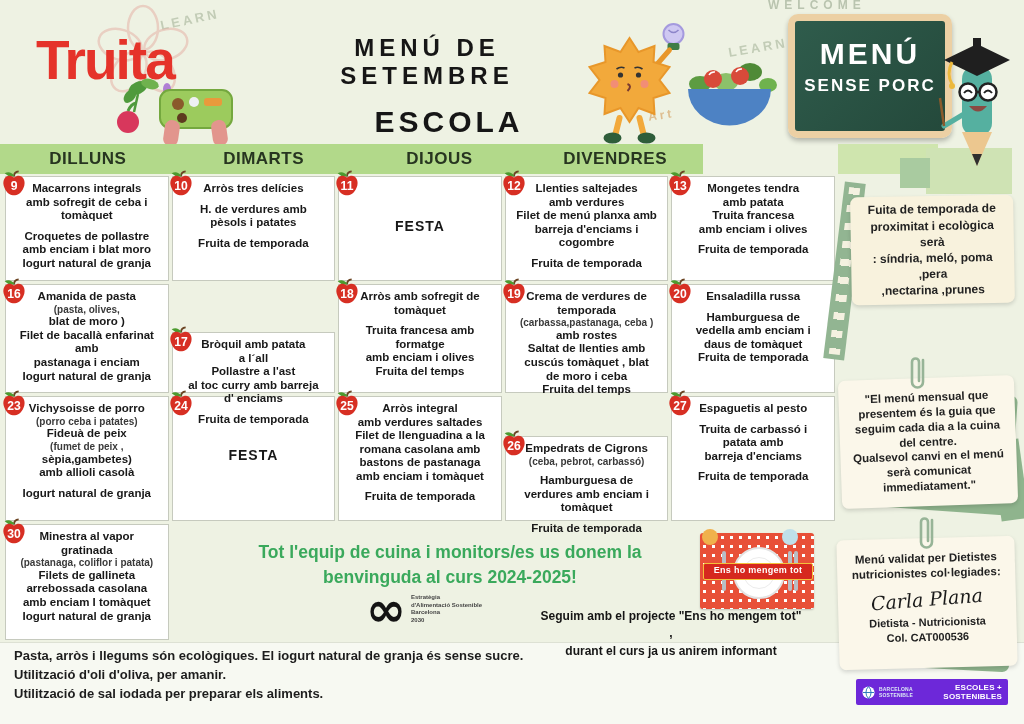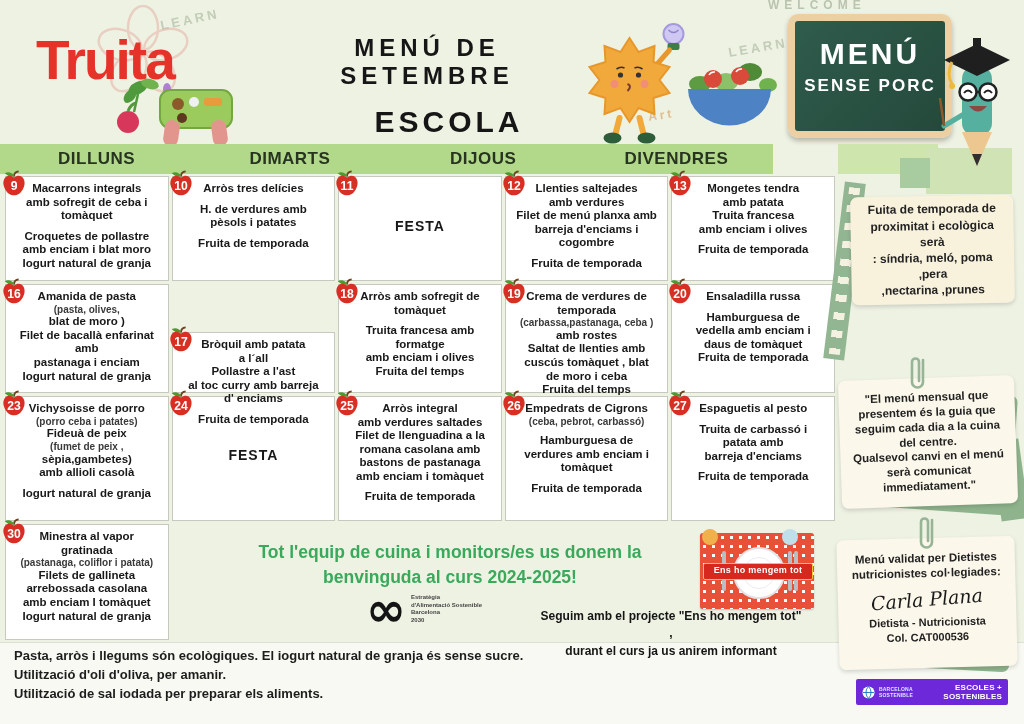--- a/index.html
+++ b/index.html
@@ -19,21 +19,21 @@
   .title .t1{font-size:24px;letter-spacing:5px;}
   .title .t2{font-size:30px;letter-spacing:4px;margin-top:15px;margin-left:44px;}
   .star-illo{position:absolute;left:565px;top:18px;}
   .salad-illo{position:absolute;left:682px;top:52px;}
   .board{position:absolute;left:788px;top:14px;width:150px;height:110px;background:linear-gradient(135deg,#2f5c4c,#24493b);
          border:7px solid #ecd0a4;border-radius:10px;box-shadow:0 3px 5px rgba(0,0,0,.25);text-align:center;color:#fff;}
   .board-l1{font-size:30px;font-weight:800;letter-spacing:3px;margin-top:16px;}
   .board-l2{font-size:17px;font-weight:800;letter-spacing:2px;margin-top:5px;}
   .pencil-illo{position:absolute;left:938px;top:26px;z-index:3;}
   
-  .daybar{position:absolute;left:0;top:144px;width:773px;height:30px;background:#b2d98a;display:flex;}
+  .daybar{position:absolute;left:0;top:144px;width:703px;height:30px;background:#b2d98a;display:flex;}
   .day{flex:1;text-align:center;font-size:17px;font-weight:800;color:#273520;line-height:30px;letter-spacing:.5px;}
   .daybar-ext{position:absolute;left:838px;top:144px;width:100px;height:30px;background:#cfe5ae;}
   
   #grid{position:absolute;left:5px;top:176px;width:830px;display:grid;
         grid-template-columns:repeat(5,1fr);grid-template-rows:105px 109px 125px 116px;gap:3px;}
   .cell{position:relative;background:#fff;border:1.5px solid #c6cabe;padding:5px 4px 2px;text-align:center;
         font-size:11.5px;font-weight:700;color:#181818;line-height:1.18;}
   .cell-body{position:relative;z-index:1;}
   .para{margin-bottom:7px;}
   .para:last-child{margin-bottom:0;}
@@ -431,21 +431,21 @@
             <div class="line">Filet de llenguadina a la</div>
             <div class="line">romana casolana amb</div>
             <div class="line">bastons de pastanaga</div>
             <div class="line">amb enciam i tomàquet</div>
           </div>
           <div class="para">
             <div class="line">Fruita de temporada</div>
           </div>
         </div>
       </div>
-      <div class="cell" style="grid-area: 3 / 4;">
+      <div class="cell" style="grid-area: 3 / 4; margin-top: 40px;">
         <svg class="apple" viewBox="0 0 30 30">
           <path d="M15 7 Q15 2 20 1.5" fill="none" stroke="#6b4423" stroke-width="2"></path>
           <path d="M15.5 6.5 Q11 0.5 5 3.5 Q10 8.5 15.5 6.5" fill="#4c9b2f"></path>
           <path d="M15 8 C8 3 2 9 4 17 C6 24 11 28 15 27 C19 28 24 24 26 17 C28 9 22 3 15 8 Z" fill="#d72f23"></path>
           <text x="15" y="21" text-anchor="middle" class="apple-num">26</text>
         </svg>
         <div class="cell-body">
           <div class="para">
             <div class="line">Empedrats de Cigrons</div>
             <div class="line paren">(ceba, pebrot, carbassó)</div>

